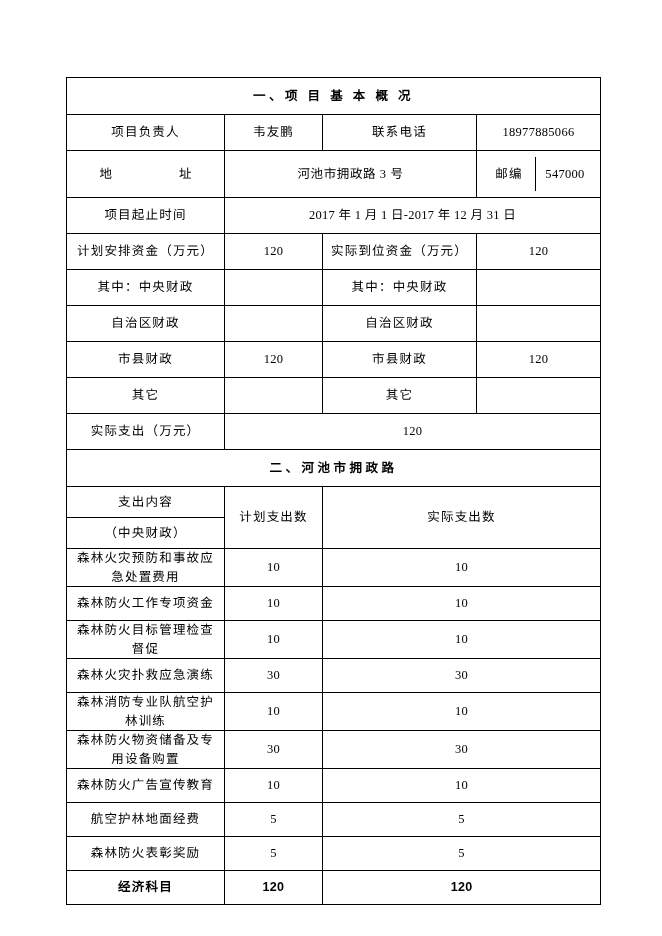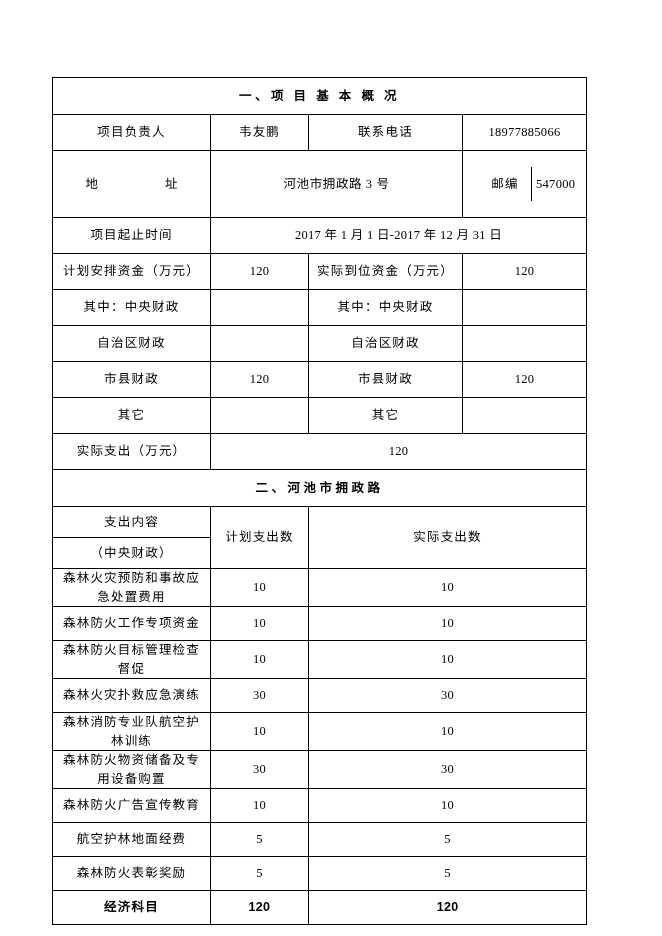--- a/index.html
+++ b/index.html
@@ -16,21 +16,21 @@
     -webkit-font-smoothing: none;
   }
   .page {
     position: relative;
     width: 662px;
     height: 936px;
     box-sizing: border-box;
   }
   .sheet {
     position: absolute;
-    left: 52px;
+    left: 66px;
     top: 77px;
     width: 534px;
   }
   table.form {
     width: 534px;
     border-collapse: collapse;
     table-layout: fixed;
   }
   table.form td {
     border: 1px solid #000000;
@@ -111,21 +111,21 @@
         <tr class="r-basic">
           <td class="label">项目负责人</td>
           <td class="label">韦友鹏</td>
           <td class="label">联系电话</td>
           <td class="num-left">18977885066</td>
         </tr>
 
         <tr class="r-basic">
           <td class="label-wide">地　　址</td>
           <td colspan="2" class="value-left">河池市拥政路 3 号</td>
-          <td style="padding:16px">
+          <td style="padding:6px">
             <table style="width:100%;border-collapse:collapse;table-layout:fixed">
               <tbody>
                   <tr>
                 <td style="border:0;border-right:1px solid #000;width:44px;height:34px" class="label">邮编</td>
                 <td style="border:0" class="num">547000</td>
               </tr>
             </tbody>
               </table>
           </td>
         </tr>

